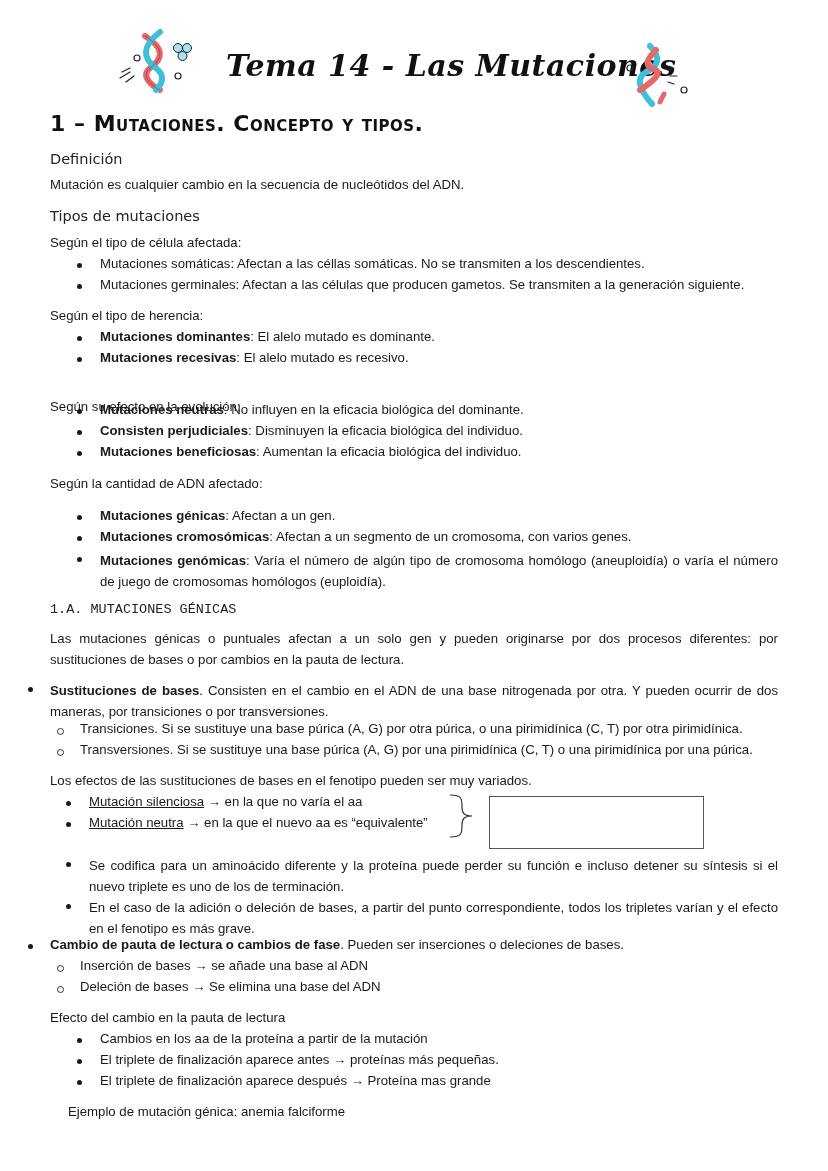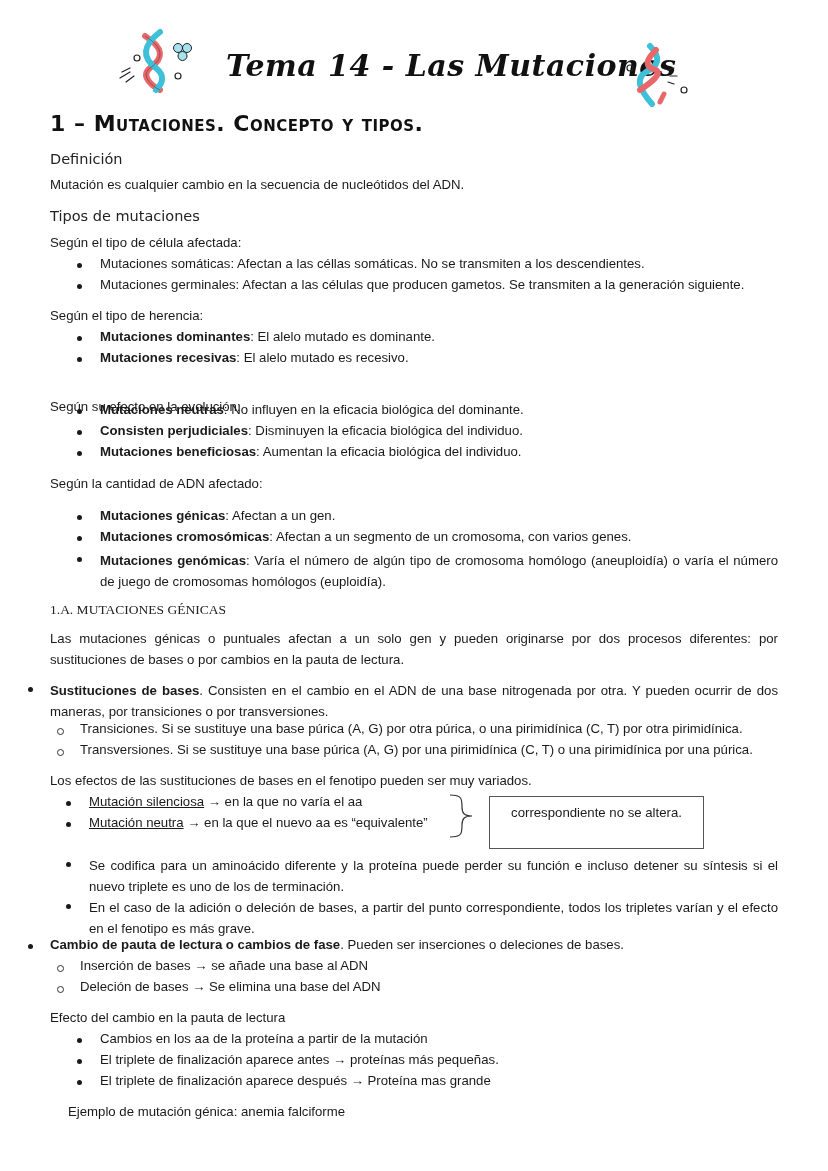--- a/index.html
+++ b/index.html
@@ -3,21 +3,21 @@
 <meta charset="utf-8">
 <style>
   * { box-sizing: border-box; margin: 0; padding: 0; }
   html, body { width: 828px; height: 1171px; background: #ffffff; overflow: hidden; }
   body { position: relative; font-family: "Liberation Sans", sans-serif; color: #1a1a1a; font-size: 13.2px; }
   .abs { position: absolute; white-space: nowrap; }
   .title { left: 226px; top: 48px; font-family: "DejaVu Serif", serif; font-style: italic; font-size: 30px; font-weight: bold; color: #111; letter-spacing: 0.5px; }
   .h1 { left: 50px; top: 111px; font-family: "DejaVu Sans", sans-serif; font-size: 22px; font-weight: bold; color: #111; letter-spacing: 0.5px; }
   .h1 .sc { font-variant: small-caps; }
   .h2 { font-family: "DejaVu Sans", sans-serif; font-size: 14.5px; color: #222; }
-  .h3 { font-family: Liberation Serif, serif; font-size: 13.5px; color: #222; }
+  .h3 { font-family: Liberation Mono, monospace; font-size: 13.5px; color: #222; }
   .txt { font-size: 13.2px; color: #1a1a1a; }
   .dot { position: absolute; width: 5px; height: 5px; border-radius: 50%; background: #1a1a1a; }
   .ring { position: absolute; width: 7px; height: 7px; border-radius: 50%; border: 1.2px solid #333; }
   b { font-weight: bold; }
   u { text-decoration: underline; }
   .justify { white-space: normal; text-align: justify; text-align-last: left; }
   .box { position: absolute; left: 489px; top: 796px; width: 215px; height: 53px; border: 1px solid #555; font-size: 13.2px; text-align: center; line-height: 19px; padding-top: 6px; }
   svg { position: absolute; overflow: visible; }
 </style>
 </head>
@@ -105,21 +105,20 @@
 <div class="dot" style="left:66px;top:801px"></div>
 <div class="abs txt" style="left:89px;top:794px"><u>Mutación silenciosa</u><span> → </span><span>en la que no varía el aa</span></div>
 <div class="dot" style="left:66px;top:822px"></div>
 <div class="abs txt" style="left:89px;top:815px"><u>Mutación neutra</u><span> → </span><span>en la que el nuevo aa es “equivalente”</span></div>
 
 <svg style="left:448px;top:793px" width="30" height="46" viewBox="0 0 30 46">
   <path d="M2 2 C 14 2, 14 6, 14 14 C 14 20, 16 23, 24 23 C 16 23, 14 26, 14 32 C 14 40, 14 44, 2 44" stroke="#333" stroke-width="1.2" fill="none"></path>
 </svg>
 
 <div class="box">
-  <div>correspondiente no se altera.</div>
 </div>
 
 <div class="dot" style="left:66px;top:862px"></div>
 <div class="abs txt justify" style="left:89px;top:855px;width:689px;line-height:21px">Se codifica para un aminoácido diferente y la proteína puede perder su función e incluso detener su síntesis si el nuevo triplete es uno de los de terminación.</div>
 <div class="dot" style="left:66px;top:904px"></div>
 <div class="abs txt justify" style="left:89px;top:897px;width:689px;line-height:21px">En el caso de la adición o deleción de bases, a partir del punto correspondiente, todos los tripletes varían y el efecto en el fenotipo es más grave.</div>
 
 <div class="dot" style="left:28px;top:944px"></div>
 <div class="abs txt" style="left:50px;top:937px"><b>Cambio de pauta de lectura o cambios de fase</b><span>. Pueden ser inserciones o deleciones de bases.</span></div>
 <div class="ring" style="left:57px;top:965px"></div>

